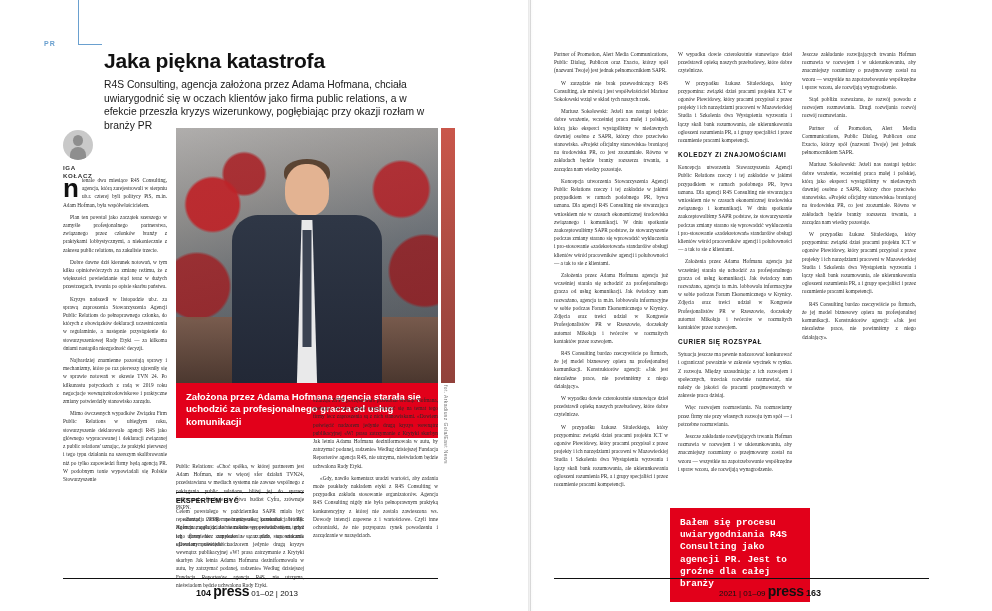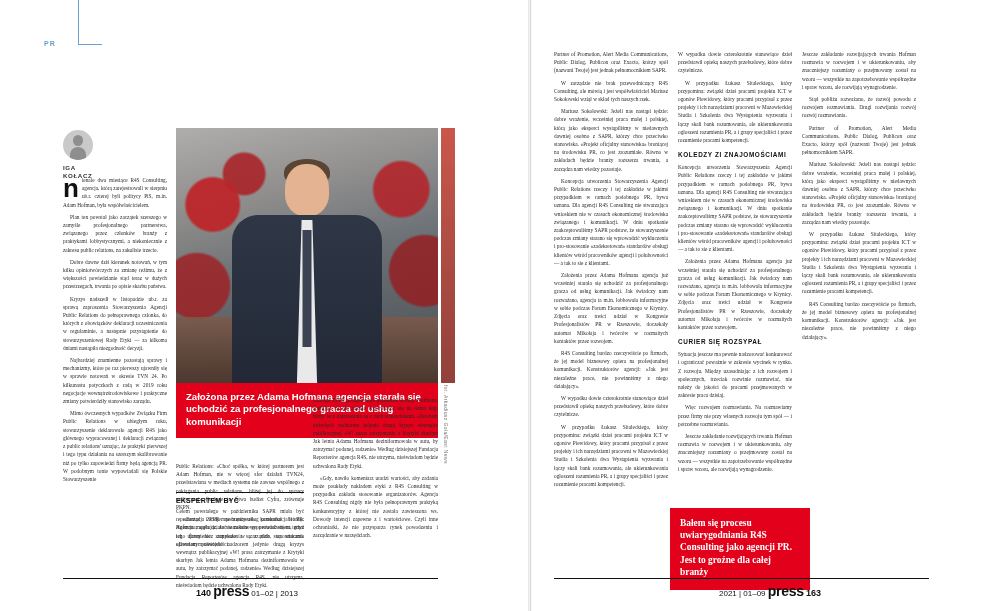--- a/index.html
+++ b/index.html
@@ -260,21 +260,21 @@
 
   
   .callout {
     position: absolute;
     left: 669px; top: 508px;
     width: 140px;
     box-sizing: border-box;
     padding: 9px 10px 12px 10px;
     background: #e2001a;
     color: #fff;
-    font-family: Liberation Serif, serif;
+    font-family: Liberation Mono, monospace;
     font-weight: bold;
     font-size: 9.4px;
     line-height: 1.3;
   }
 
   .subhead {
     font-family: "Liberation Sans", sans-serif;
     font-weight: bold;
     font-size: 6.4px;
     letter-spacing: .6px;
@@ -310,20 +310,22 @@
 <body>
 
 <div class="spread">
 
   <div class="page page-left">
 
     <div class="corner-rule"></div>
     <div class="corner-rule2"></div>
     <div class="pr-tag">PR</div>
 
+    <div class="headline">Jaka piękna katastrofa</div>
+    <div class="lede">R4S Consulting, agencja założona przez Adama Hofmana, chciała uwiarygodnić się w oczach klientów jako firma public relations, a w efekcie przeszła kryzys wizerunkowy, pogłębiając przy okazji rozłam w branży PR</div>
 
     <div class="author-box">
       <div class="author-photo"></div>
       <div class="author-name">IGA</div>
       <div class="author-name" style="margin-top:0">KOŁACZ</div>
     </div>
 
     <div class="photo">
       <div class="sky"></div>
       <div class="redbg"></div>
@@ -360,21 +362,21 @@
 
     <div class="expert-box">
       <div class="expert-title">EKSPERTEM BYĆ</div>
       <div class="col" style="position:static; width:128px;">
         <p class="first">Celem powstałego w październiku SAPR miała być reprezentacja i wzajemne branży usług komunikacja li i PR. Agencja mogła działać samoistne po prowadzeniem, gdyż ich ujawnienie zamykało w zarządzie, są znacznie ujawnianym nieścisłości.</p>
       </div>
     </div>
 
     <div class="footer-rule-l"></div>
     <div class="folio folio-left">
-      <span class="num">140</span>
+      <span class="num">104</span>
       <span class="mag">press</span>
       <span>01–02 | 2013</span>
     </div>
   </div>
 
   <div class="page page-right">
 
     <div class="col" style="left:23px; top:50px; width:114px;">
       <p class="first">Partner of Promotion, Alert Media Communications, Public Dialog, Publicon oraz Exacto, którzy spół (nazwani Twoje) jest jednak pełnomocnikiem SAPR.</p>
       <p>W zarządzie nie brak przewodniczący R4S Consulting, ale mówią i jest współwłaściciel Mariusz Sokołowski wziął w skład tych naszych rzek.</p>

